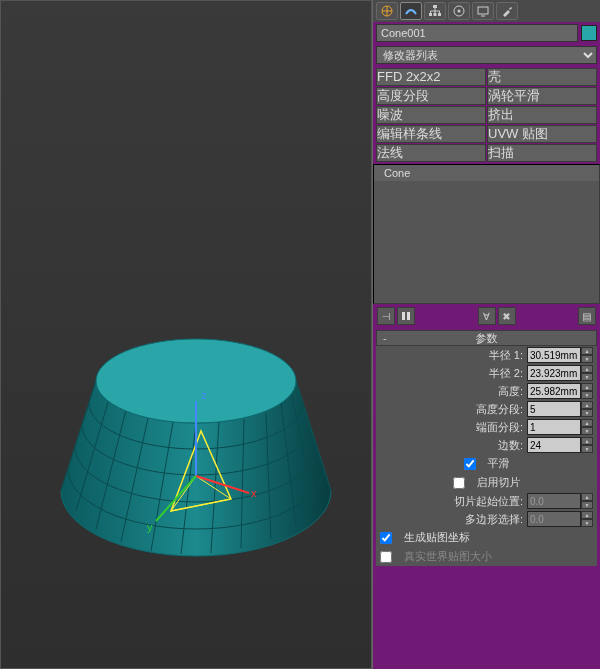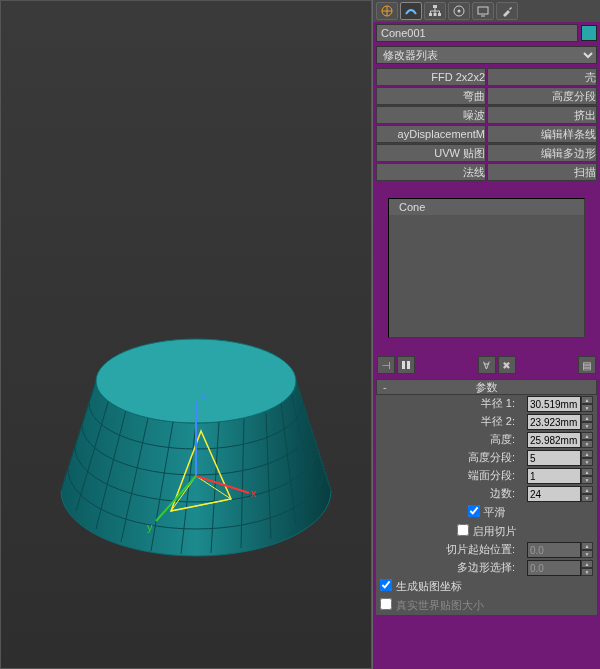--- a/index.html
+++ b/index.html
@@ -10,36 +10,36 @@
 .tabrow{height:22px;display:flex;align-items:center;gap:2px;padding:2px 3px;background:#4a4a4a}
 .tabrow .ico{width:22px;height:18px;border:1px solid #666;border-radius:2px;background:#505050;display:flex;align-items:center;justify-content:center}
 .tabrow .ico svg{width:14px;height:14px}
 .tabrow .ico.active{background:#3a3a3a;border-color:#888}
 .namebar{display:flex;align-items:center;padding:2px 3px;gap:3px}
 .namebar input{flex:1;height:18px;background:#666;border:1px solid #333;color:#ddd;padding:0 4px}
 .swatch{width:16px;height:16px;background:#27a7a7;border:1px solid #222}
 .modlistbar{display:flex;padding:2px 3px}
 .modlistbar select{flex:1;height:18px;background:#666;color:#ddd;border:1px solid #333;padding:0 2px}
 .btngrid{display:grid;grid-template-columns:1fr 1fr;gap:1px;padding:2px 3px}
-.btn{height:18px;background:#606060;border:1px solid #3a3a3a;color:#ddd;text-align:right;line-height:16px;cursor:pointer;font-size:11px;overflow:hidden;white-space:nowrap}
-.stack{margin:15px;border:1px inset #3a3a3a;background:#555;height:140px;position:relative}
+.btn{height:18px;background:#606060;border:1px solid #3a3a3a;color:#ddd;text-align:left;line-height:16px;cursor:pointer;font-size:13px;overflow:hidden;white-space:nowrap}
+.stack{margin:0;border:1px inset #3a3a3a;background:#555;height:140px;position:relative}
 .stackitem{padding:2px 10px;color:#ddd;background:#606060}
 .stacktools{display:flex;justify-content:space-between;align-items:center;padding:3px 4px}
 .stbtn{width:18px;height:18px;background:#5a5a5a;border:1px solid #3a3a3a;display:flex;align-items:center;justify-content:center;color:#ccc;font-size:10px}
 .tools-group{display:flex;gap:2px}
 .rollup{margin:2px 3px;background:#545454}
 .rolluphdr{height:16px;display:flex;align-items:center;justify-content:center;color:#ddd;background:#5c5c5c;border:1px solid #3a3a3a;position:relative}
 .rolluphdr .minus{position:absolute;left:6px;color:#ccc}
-.paramrow{display:flex;justify-content:flex-end;padding:1px 4px;gap:12px}
+.paramrow{display:flex;justify-content:flex-end;align-items:center;padding:1px 4px;gap:4px}
 .paramrow label{color:#ddd;text-align:right}
 .spinner{display:flex;height:16px}
 .spinner input{width:54px;height:16px;background:#ccc;border:1px solid #222;color:#000;padding:0 2px;font-size:10px;text-align:left}
 .spinner .sp{width:12px;display:flex;flex-direction:column}
 .spinner .sp div{flex:1;background:#666;border:1px solid #333;font-size:5px;color:#ccc;text-align:center;line-height:6px}
-.chkrow{display:flex;padding:2px 4px;gap:4px;color:#ddd}
+.chkrow{display:flex;align-items:center;padding:2px 4px;gap:12px;color:#ddd}
 .chkrow.center{justify-content:center}
 .chkrow input{width:12px;height:12px}
 .chkrow.off label{color:#888}
 .disabled .spinner input{background:#666;color:#999}
 </style>
 </head>
 <body>
 
 <div class="viewport">
 <svg width="410" height="669">
@@ -140,28 +140,26 @@
     <div class="swatch"></div>
   </div>
 
   <div class="modlistbar">
     <select><option>修改器列表</option></select>
   </div>
 
   <div class="btngrid">
     <div class="btn">FFD 2x2x2</div>
     <div class="btn">壳</div>
-    <div class="btn">弯曲</div>
     <div class="btn">高度分段</div>
+    <div class="btn">涡轮平滑</div>
     <div class="btn">噪波</div>
     <div class="btn">挤出</div>
-    <div class="btn">ayDisplacementM</div>
     <div class="btn">编辑样条线</div>
     <div class="btn">UVW 贴图</div>
-    <div class="btn">编辑多边形</div>
     <div class="btn">法线</div>
     <div class="btn">扫描</div>
   </div>
 
   <div class="stack">
     <div class="stackitem">Cone</div>
   </div>
 
   <div class="stacktools">
     <div class="tools-group">

